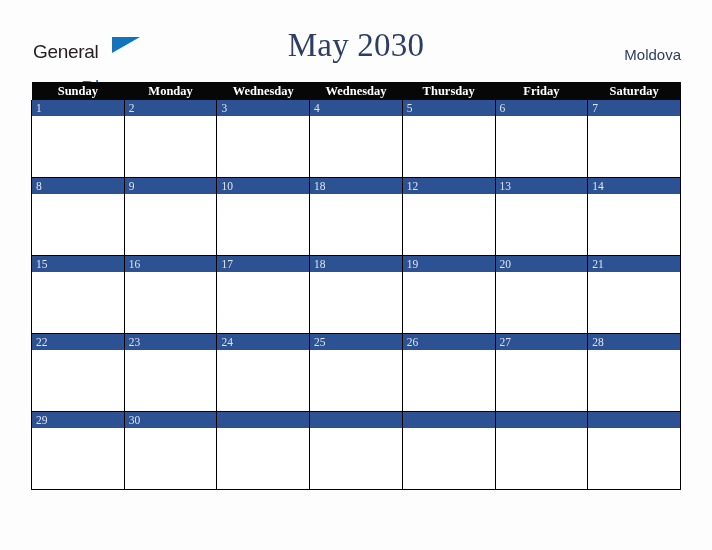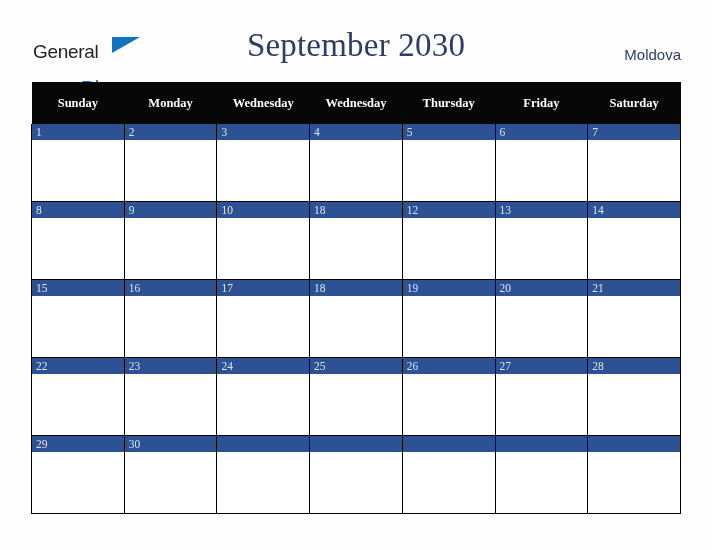--- a/index.html
+++ b/index.html
@@ -93,21 +93,21 @@
     table-layout: fixed;
   }
 
   #calendar-grid th {
     background: #070707;
     color: #ffffff;
     font-family: "Liberation Serif", serif;
     font-size: 12.5px;
     font-weight: bold;
     height: 18px;
-    padding: 12px;
+    padding: 0;
     text-align: center;
     border: none;
   }
 
   #calendar-grid td {
     padding: 0;
     vertical-align: top;
     border-left: 1px solid #000000;
     border-right: 1px solid #000000;
     border-bottom: 1px solid #000000;
@@ -143,21 +143,21 @@
 <body>
 
 <div id="header-bar">
 
   <div id="brand-logo">
     <span class="logo-top">General</span>
     <span class="logo-triangle"></span>
     <span class="logo-bottom">Blue</span>
   </div>
 
-  <div id="calendar-title">September 2030</div>
+  <div id="calendar-title">May 2030</div>
 
   <div id="country-label">Moldova</div>
 
 </div>
 
 <table id="calendar-grid">
   <thead>
     <tr>
       <th>Sunday</th>
       <th>Monday</th>

